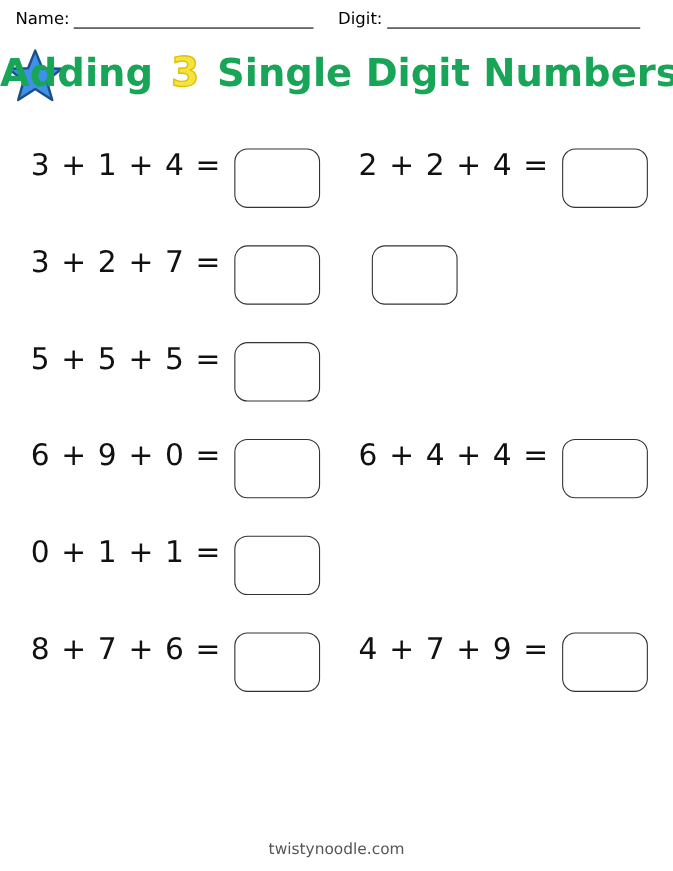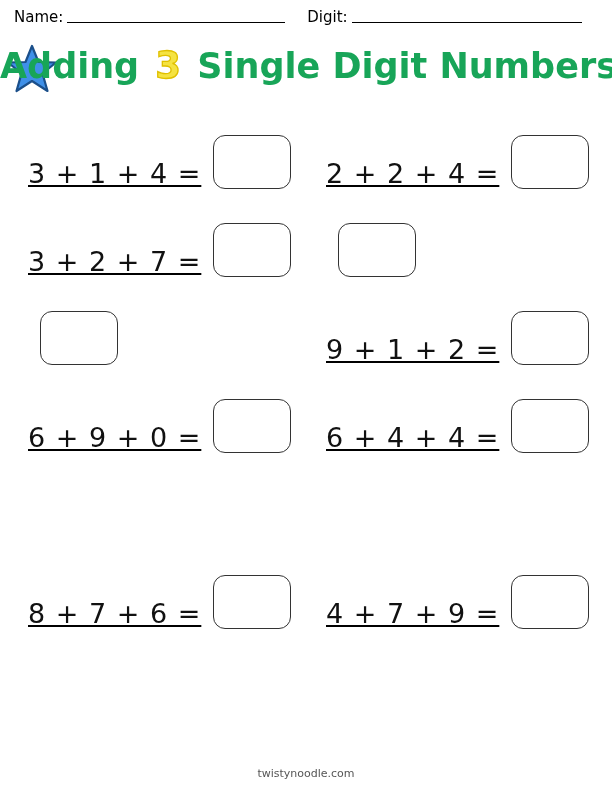--- a/index.html
+++ b/index.html
@@ -21,21 +21,21 @@
     box-sizing: border-box;
   }
 
   
   .namedate {
     position: absolute;
     top: 8px;
     left: 14px;
     right: 14px;
     display: flex;
-    align-items: flex-start;
+    align-items: flex-end;
     font-size: 15px;
     color: #000;
     font-family: "DejaVu Sans", sans-serif;
   }
   .nd-label {
     white-space: nowrap;
     padding-right: 4px;
     line-height: 18px;
   }
   .nd-rule {
@@ -91,25 +91,24 @@
     width: 612px;
   }
   .row {
     display: flex;
     height: 88px;
     align-items: center;
   }
   .cell {
     width: 306px;
     display: flex;
-    align-items: flex-end;
+    align-items: flex-start;
     justify-content: flex-start;
     padding-left: 28px;
     box-sizing: border-box;
-    text-decoration: underline;
   }
   .cell.right { padding-left: 20px; }
   .expr {
     font-family: "DejaVu Sans", sans-serif;
     font-size: 27px;
     color: #111;
     white-space: nowrap;
     letter-spacing: 1px;
   }
   .answer-box {
@@ -122,21 +121,21 @@
     box-sizing: border-box;
   }
 
   
   .footer {
     position: absolute;
     bottom: 12px;
     left: 0;
     width: 612px;
     text-align: center;
-    font-size: 11px;
+    font-size: 14px;
     color: #555;
     font-family: "DejaVu Sans", sans-serif;
   }
 </style>
 </head>
 <body>
 
 <div class="page">
 
   <div class="namedate">
@@ -185,40 +184,41 @@
         <span class="answer-box"></span>
       </div>
       <div class="cell right">
         <span class="answer-box"></span>
       </div>
     </div>
 
 
     <div class="row">
       <div class="cell">
-        <span class="answer-box"></span>
-      </div>
-      <div class="cell right">
-        <span class="expr">9 + 1 + 2 =</span>
+        <span class="expr">5 + 5 + 5 =</span>
         <span class="answer-box"></span>
       </div>
     </div>
 
     <div class="row">
       <div class="cell">
         <span class="expr">6 + 9 + 0 =</span>
         <span class="answer-box"></span>
       </div>
       <div class="cell right">
         <span class="expr">6 + 4 + 4 =</span>
         <span class="answer-box"></span>
       </div>
     </div>
 
     <div class="row">
+      <div class="cell">
+        <span class="expr">0 + 1 + 1 =</span>
+        <span class="answer-box"></span>
+      </div>
     </div>
 
     <div class="row">
       <div class="cell">
         <span class="expr">8 + 7 + 6 =</span>
         <span class="answer-box"></span>
       </div>
       <div class="cell right">
         <span class="expr">4 + 7 + 9 =</span>
         <span class="answer-box"></span>

